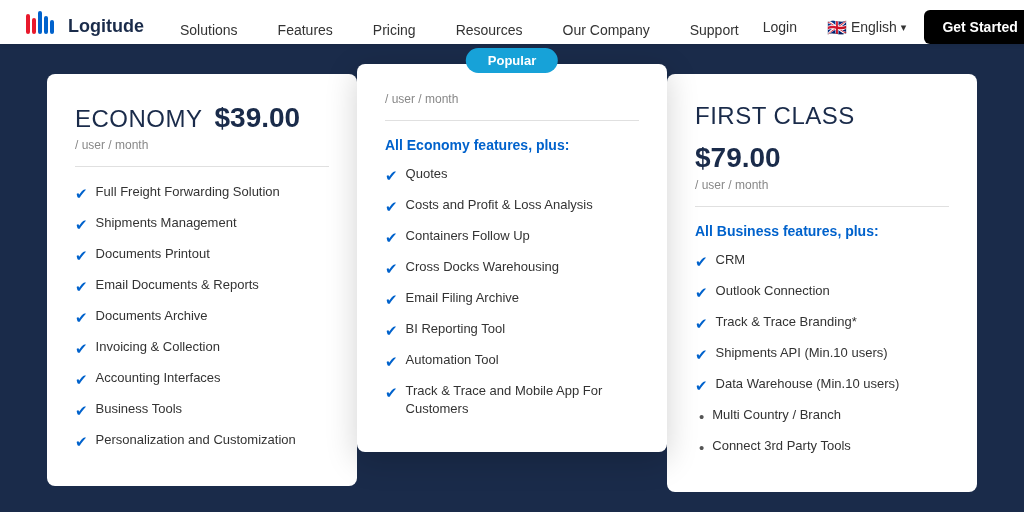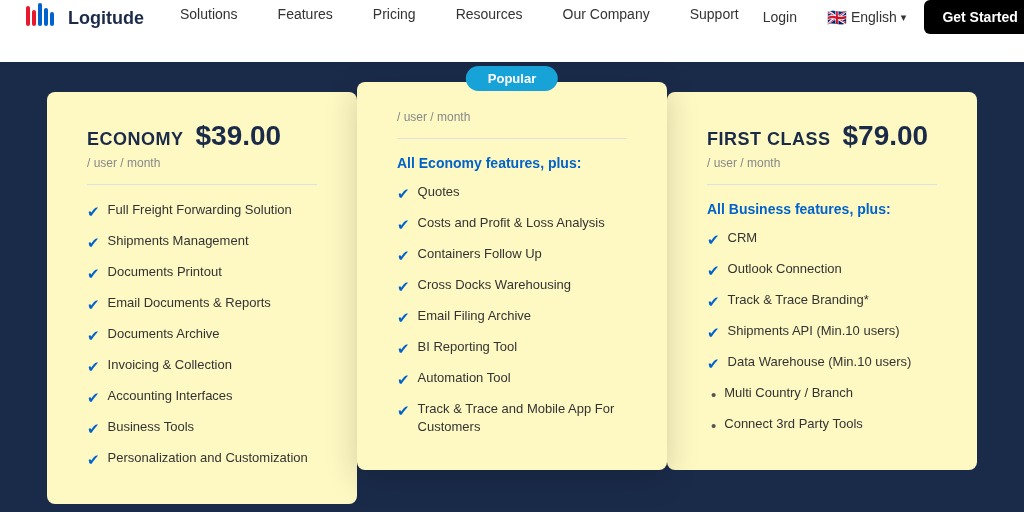--- a/index.html
+++ b/index.html
@@ -2,23 +2,23 @@
 <html><head>
   <meta charset="utf-8">
   <style>
     * { box-sizing: border-box; margin: 0; padding: 0; }
     body { font-family: 'Segoe UI', Arial, sans-serif; background: #f0f2f5; }
 
     
     .navbar {
       background: #fff;
       display: flex;
-      align-items: flex-start;
+      align-items: flex-end;
       padding: 0 24px;
-      height: 62px;
+      height: 44px;
       box-shadow: 0 1px 4px rgba(0,0,0,0.1);
       position: relative;
       z-index: 10;
     }
     .navbar-logo {
       display: flex;
       align-items: center;
       gap: 8px;
       margin-right: 24px;
     }
@@ -91,23 +91,23 @@
       display: flex;
       justify-content: center;
       align-items: flex-start;
       gap: 0;
       max-width: 960px;
       margin: 0 auto;
       position: relative;
     }
 
     .pricing-card {
-      background: #fef9c3;
+      background: #ffffff;
       border-radius: 8px;
-      padding: 28px 40px 24px;
+      padding: 28px 28px 24px;
       flex: 1;
       max-width: 310px;
       position: relative;
     }
 
     .pricing-card.middle {
       margin-top: -10px;
       z-index: 2;
       box-shadow: 0 8px 32px rgba(0,0,0,0.18);
     }
@@ -128,22 +128,22 @@
 
     .card-header {
       display: flex;
       align-items: baseline;
       gap: 12px;
       margin-bottom: 4px;
       flex-wrap: wrap;
     }
 
     .plan-name {
-      font-size: 18px;
-      font-weight: 700;
+      font-size: 24px;
+      font-weight: 400;
       color: #1a2b4a;
       letter-spacing: 0.5px;
       text-transform: uppercase;
     }
 
     .plan-price {
       font-size: 28px;
       font-weight: 800;
       color: #1a2b4a;
     }

